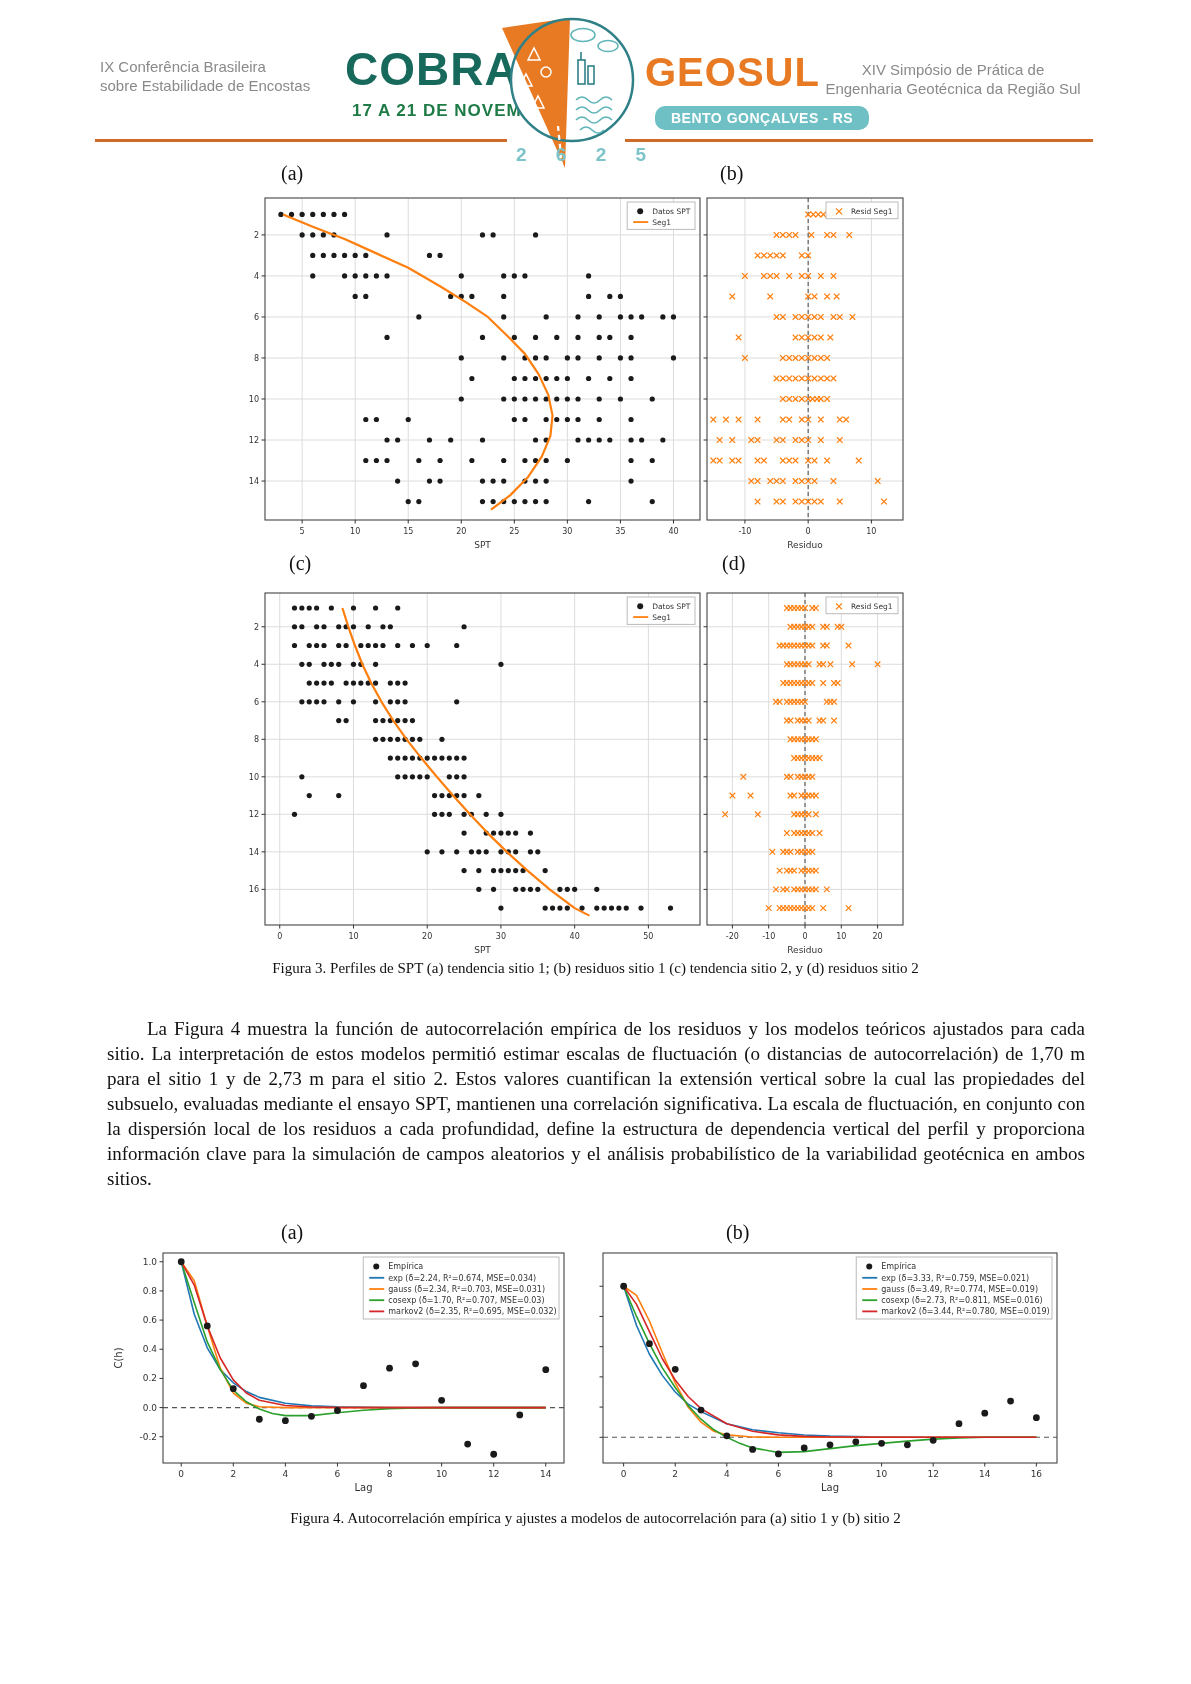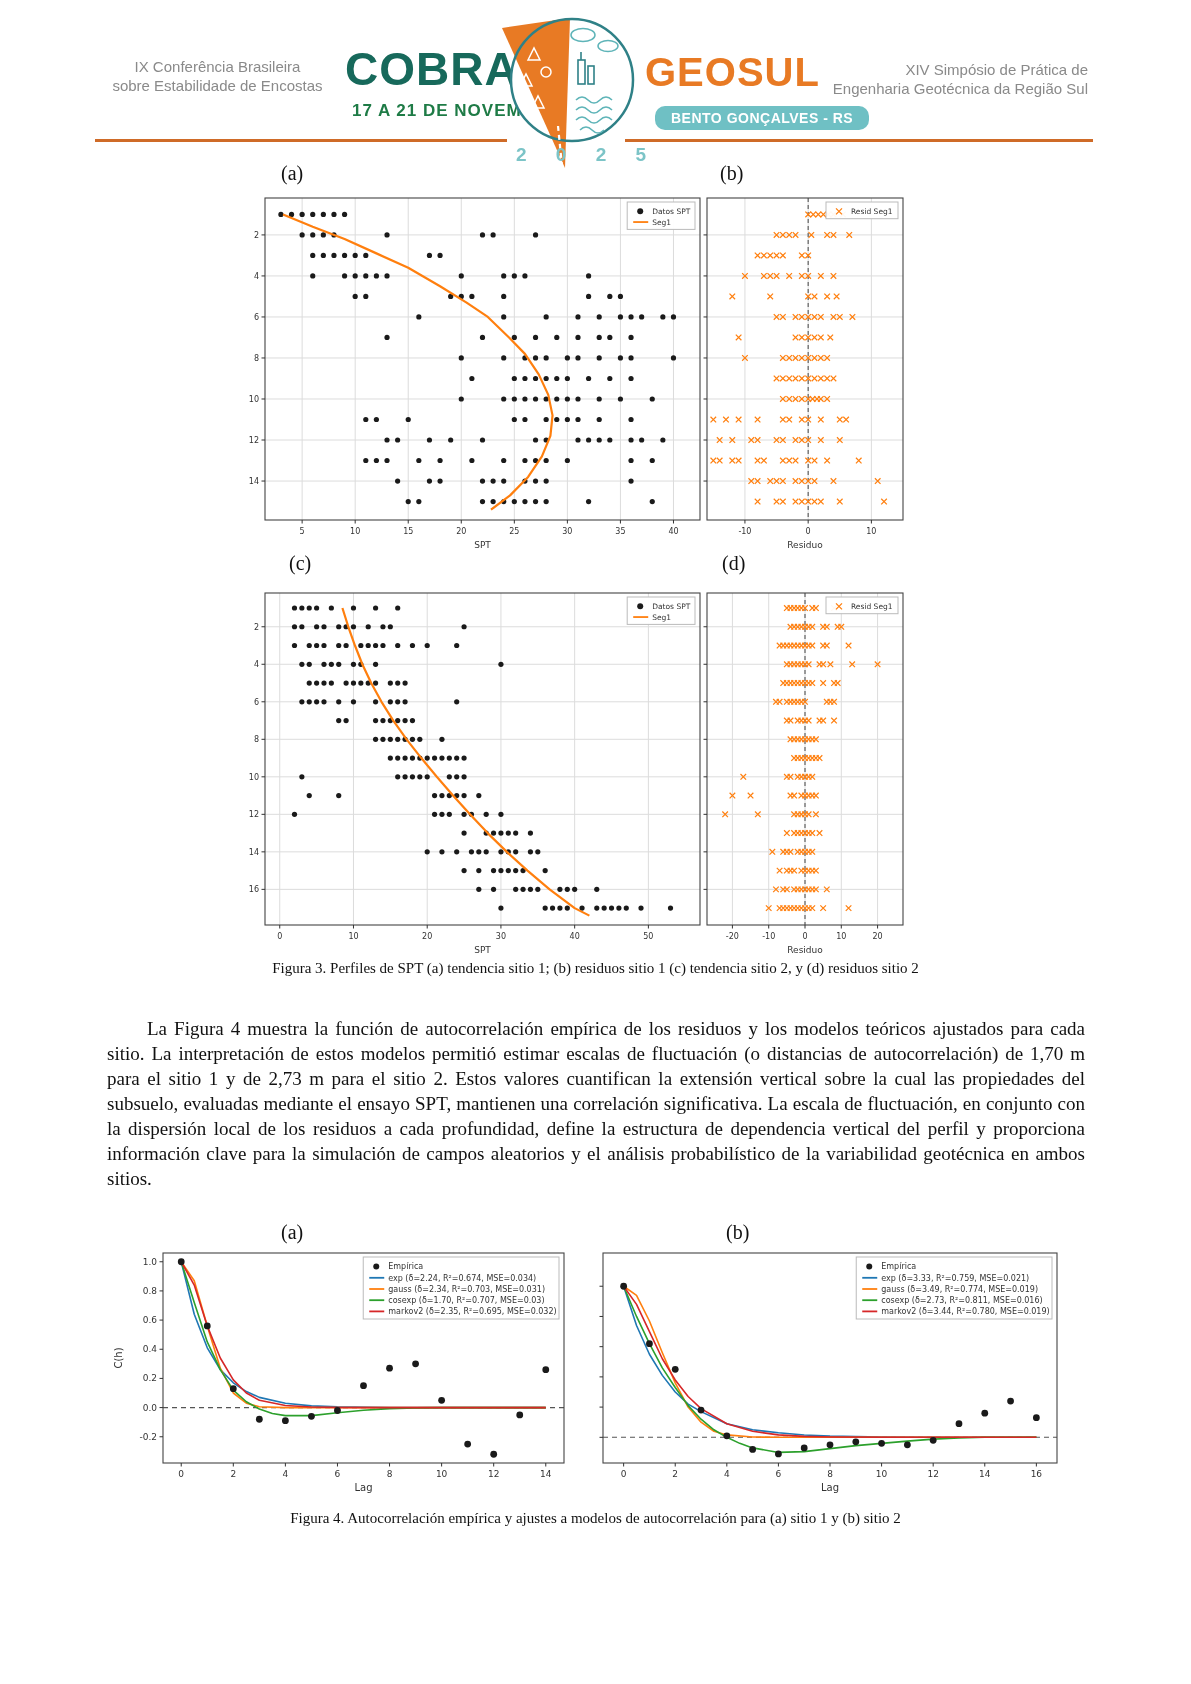--- a/index.html
+++ b/index.html
@@ -1,28 +1,28 @@
 <!DOCTYPE html>
 <html><head>
 <meta charset="utf-8">
 <style>
   html,body{margin:0;padding:0;background:#ffffff;}
   .page{position:relative;width:1191px;height:1684px;background:#fff;overflow:hidden;
         font-family:"Liberation Serif",serif;color:#111;}
   .abs{position:absolute;}
   
-  .hdr-left{left:100px;top:57px;width:235px;text-align:center;
+  .hdr-left{left:100px;top:57px;width:235px;text-align:left;
             font-family:"Liberation Sans",sans-serif;font-size:15px;line-height:19px;color:#8a8a8a;}
   .brand-cobrae{left:345px;top:42px;font-family:"Liberation Sans",sans-serif;
                 font-weight:bold;font-size:46px;letter-spacing:1px;color:#17695b;}
   .hdr-dates{left:352px;top:101px;font-family:"Liberation Sans",sans-serif;
              font-weight:bold;font-size:17px;letter-spacing:1px;color:#1e7b46;}
   .brand-geosul{left:645px;top:50px;font-family:"Liberation Sans",sans-serif;
                 font-weight:bold;font-size:40px;letter-spacing:1px;color:#e87a24;}
-  .hdr-right{left:818px;top:60px;width:270px;text-align:right;
+  .hdr-right{left:818px;top:60px;width:270px;text-align:center;
              font-family:"Liberation Sans",sans-serif;font-size:15px;line-height:19px;color:#8a8a8a;}
   .badge{left:655px;top:106px;background:#6fc0c4;color:#fff;border-radius:10px;
          font-family:"Liberation Sans",sans-serif;font-weight:bold;font-size:14px;
          letter-spacing:.5px;padding:4px 16px;}
   .year{left:516px;top:144px;font-family:"Liberation Sans",sans-serif;font-weight:bold;
         font-size:19px;letter-spacing:12px;color:#7cc4c7;}
   .rule{top:139px;height:3px;background:#cf6b28;}
   .rule.l{left:95px;width:412px;}
   .rule.r{left:625px;width:468px;}
   
@@ -70,21 +70,21 @@
 
     <g stroke="#ffffff" stroke-width="1.5" fill="none">
       <polygon points="48,52 54,40 60,52"></polygon>
       <polygon points="40,78 46,66 52,78"></polygon>
       <polygon points="52,100 58,88 64,100"></polygon>
       <circle cx="66" cy="64" r="5"></circle>
     </g>
     <line x1="78" y1="118" x2="82" y2="158" stroke="#ffffff" stroke-width="2.2" stroke-dasharray="5,4"></line>
   </svg>
 
-  <div class="abs year">2 0 2 5</div>
+  <div class="abs year">2 6 2 5</div>
 
   <div class="abs brand-geosul">GEOSUL</div>
   <div class="abs hdr-right">
     <div>XIV Simpósio de Prática de</div>
     <div>Engenharia Geotécnica da Região Sul</div>
   </div>
   <div class="abs badge">BENTO GONÇALVES - RS</div>
 
   <div class="abs rule l"></div>
   <div class="abs rule r"></div>

